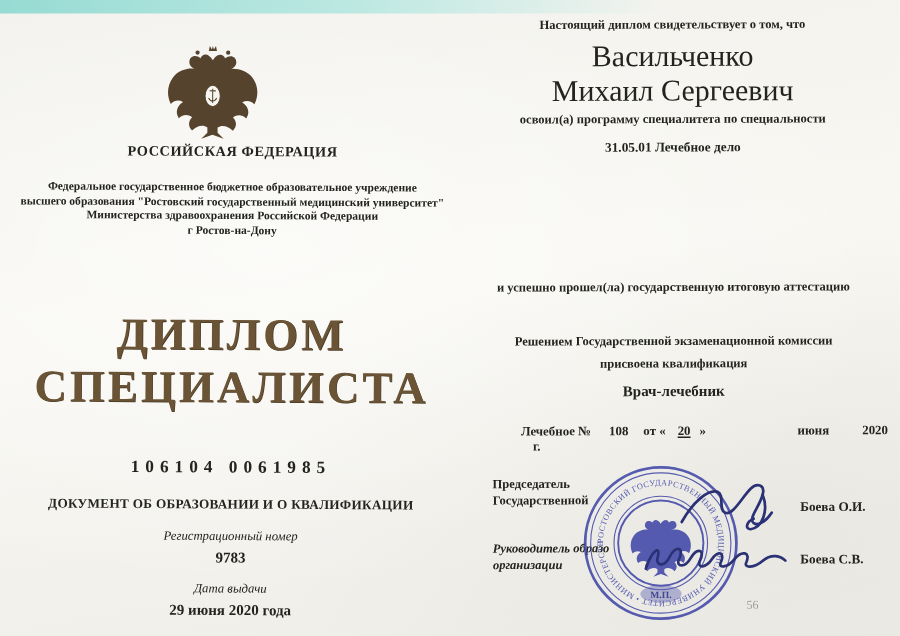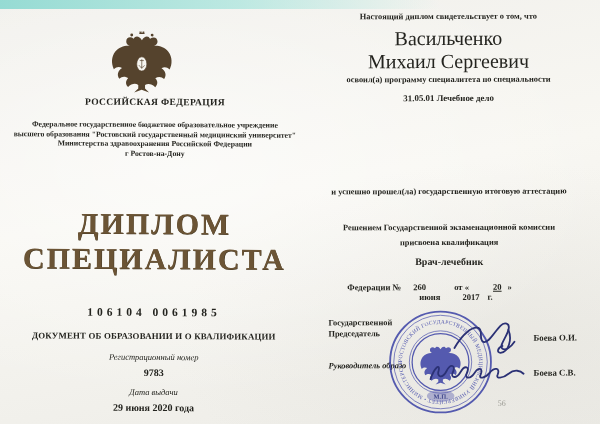--- a/index.html
+++ b/index.html
@@ -43,22 +43,22 @@
   .surname      { top:27px; font-size:20px; }
   .given        { top:50px; font-size:20px; }
   .program      { top:75px; }
   .specialty    { top:93px; font-size:8.9px; font-weight:bold; }
   .attestation  { top:187px; }
   .comm1        { top:223px; }
   .comm2        { top:238px; }
   .qual         { top:256px; font-size:10px; font-weight:bold; }
   .protocol     { top:282px; text-align:left; padding-left:47px; font-size:8.6px; font-weight:600; }
   .protocol span{ display:inline-block; }
-  .p-num  { margin-left:12px; } .p-from { margin-left:28px;text-align:right; } .p-day { margin-left:24px;text-decoration:underline; }
-  .p-close{ margin-left:6px; }  .p-month{ margin-left:35px;padding-left:37px; } .p-year{ margin-left:22px; }
+  .p-num  { margin-left:12px; } .p-from { margin-left:10px;text-align:right; } .p-day { margin-left:8px;text-decoration:underline; }
+  .p-close{ margin-left:6px; }  .p-month{ margin-left:24px;padding-left:37px; } .p-year{ margin-left:22px; }
   .p-suf  { margin-left:8px; }
   .role { position:absolute; left:28px; width:150px; text-align:left;
           font-size:8.4px; font-weight:600; line-height:11px; }
   .role1 { top:317px; } .role2 { top:360px;font-style:italic; }
   .sig-name { position:absolute; left:233px; width:60px; text-align:left;
               font-size:8.8px; font-weight:700; }
   .sig-name1 { top:333px; } .sig-name2 { top:368px; }
   .stamp { position:absolute; left:84px; top:307px; width:112px; height:110px; opacity:.85; }
   .sig-svg { position:absolute; }
   .sig1 { left:152px; top:320px; width:66px; height:36px; }
@@ -105,29 +105,30 @@
     <div class="abs surname">Васильченко</div>
     <div class="abs given">Михаил Сергеевич</div>
     <div class="abs program small">освоил(а) программу специалитета по специальности</div>
     <div class="abs specialty">31.05.01 Лечебное дело</div>
     <div class="abs attestation small">и успешно прошел(ла) государственную итоговую аттестацию</div>
     <div class="abs comm1 small">Решением Государственной экзаменационной комиссии</div>
     <div class="abs comm2 small">присвоена квалификация</div>
     <div class="abs qual">Врач-лечебник</div>
 
     <div class="abs protocol">
-      <span>Федерации №</span><span class="p-num">260</span><span class="p-from">от «</span><span class="p-day">20</span><span class="p-close">»</span><span class="p-month">июня</span><span class="p-year">2017</span><span class="p-suf">г.</span>
+      <span>Лечебное №</span><span class="p-num">108</span><span class="p-from">от «</span><span class="p-day">20</span><span class="p-close">»</span><span class="p-month">июня</span><span class="p-year">2020</span><span class="p-suf">г.</span>
     </div>
 
     <div class="role role1">
+      <div>Председатель</div>
       <div>Государственной</div>
-      <div>Председатель</div>
     </div>
     <div class="role role2">
       <div>Руководитель образо</div>
+      <div>организации</div>
     </div>
     <div class="sig-name sig-name1">Боева О.И.</div>
     <div class="sig-name sig-name2">Боева С.В.</div>
 
     <svg class="stamp" viewBox="0 0 120 120">
       <g stroke="#3b42a6" fill="none">
         <circle cx="60" cy="60" r="55" stroke-width="2"></circle>
         <circle cx="60" cy="60" r="51" stroke-width=".8"></circle>
         <circle cx="60" cy="60" r="34" stroke-width=".8"></circle>
         <circle cx="60" cy="60" r="31" stroke-width="1.4"></circle>

